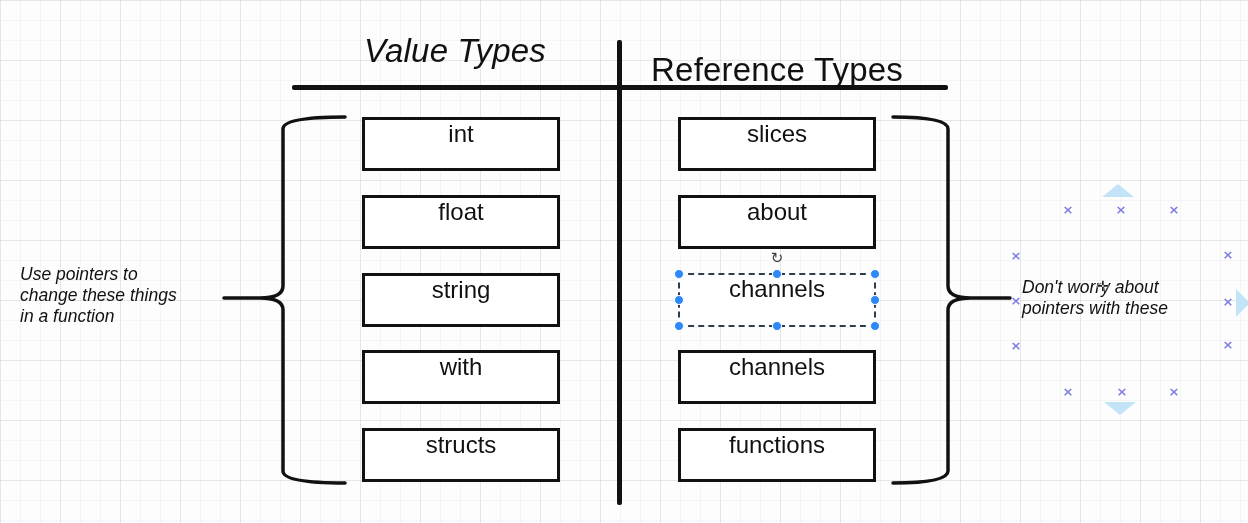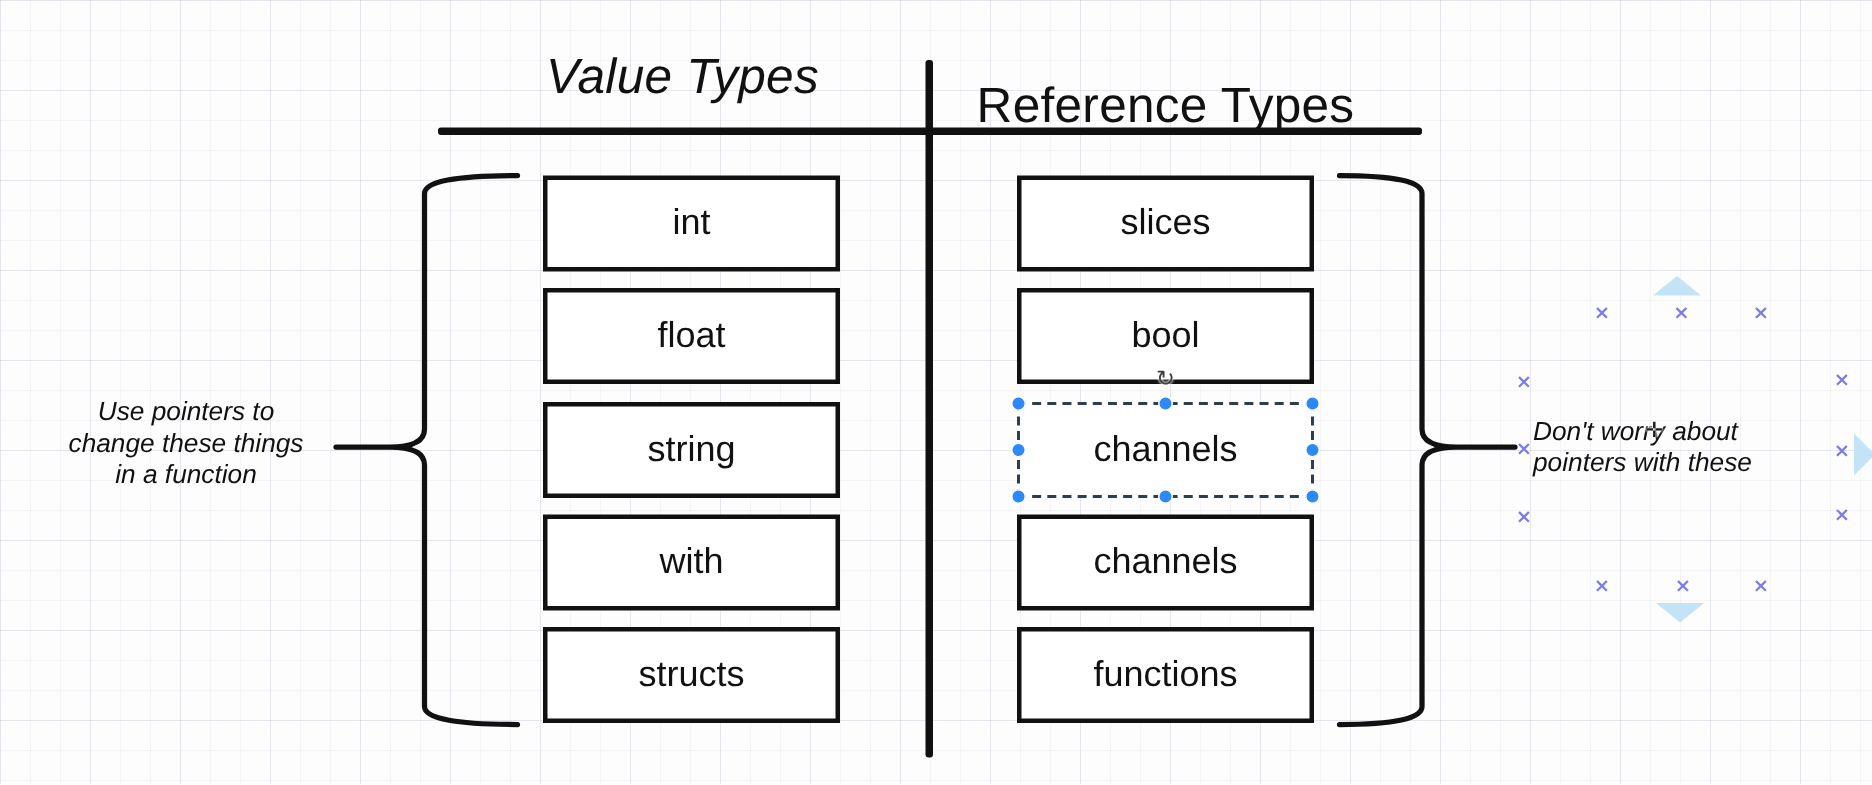--- a/index.html
+++ b/index.html
@@ -16,33 +16,33 @@
   }
   .header{position:absolute;top:32px;width:330px;text-align:center;
     font-size:33px;letter-spacing:0.2px;color:#111;}
   .header.left{left:290px;font-style:italic;}
   .header.right{left:612px;margin-top:19px;}
   .rule{position:absolute;left:292px;top:85px;width:656px;height:5px;background:#111;border-radius:2px;}
   .divider{position:absolute;left:617px;top:40px;width:5px;height:465px;background:#111;border-radius:2px;}
   .col{position:absolute;top:117px;height:365px;width:198px;display:flex;flex-direction:column;justify-content:space-between;}
   .col.leftcol{left:362px;}
   .col.rightcol{left:678px;}
-  .tbox{box-sizing:border-box;height:64px;border:3px solid #111;background:#fff;
-    display:flex;align-items:center;justify-content:center;font-size:24px;position:relative;}
+  .tbox{box-sizing:border-box;height:54px;border:3px solid #111;background:#fff;
+    display:flex;justify-content:center;font-size:24px;position:relative;}
   .tbox.selected{border:2px dashed #2c3e50;}
   .handle{position:absolute;width:10px;height:10px;border-radius:50%;
     background:#2e89f8;border:1px solid #fff;box-sizing:border-box;z-index:3;}
   .h-tl{left:-6px;top:-6px;} .h-tc{left:50%;margin-left:-5px;top:-6px;} .h-tr{right:-6px;top:-6px;}
   .h-ml{left:-6px;top:50%;margin-top:-5px;} .h-mr{right:-6px;top:50%;margin-top:-5px;}
   .h-bl{left:-6px;bottom:-6px;} .h-bc{left:50%;margin-left:-5px;bottom:-6px;} .h-br{right:-6px;bottom:-6px;}
   .rotate{position:absolute;left:50%;top:-25px;transform:translateX(-50%);
     font-size:15px;color:#3f3f3f;text-shadow:0 0 2px #fff,0 0 2px #fff;z-index:2;line-height:1;}
   .braces{position:absolute;left:0;top:0;pointer-events:none;}
   .note{position:absolute;font-style:italic;font-size:17.5px;line-height:21px;color:#111;}
-  .note.leftnote{left:20px;top:264px;width:208px;text-align:center;}
+  .note.leftnote{left:20px;top:264px;width:208px;text-align:left;}
   .note.rightnote{left:1022px;top:277px;width:215px;text-align:left;}
   .note span{display:block;}
   .cross{position:absolute;transform:translate(-50%,-50%);color:#7d7de2;
     font-size:13px;font-weight:bold;font-family:"DejaVu Sans",sans-serif;line-height:1;}
   .tri{position:absolute;width:0;height:0;}
   .tri.up{left:1102px;top:184px;border-left:16px solid transparent;border-right:16px solid transparent;border-bottom:13px solid #c3e3f7;}
   .tri.down{left:1104px;top:402px;border-left:16px solid transparent;border-right:16px solid transparent;border-top:13px solid #c3e3f7;}
   .tri.right{left:1236px;top:289px;border-top:14px solid transparent;border-bottom:14px solid transparent;border-left:14px solid #c3e3f7;}
   .movecur{position:absolute;left:1097px;top:279px;font-size:14px;color:#1a1a1a;line-height:1;
     text-shadow:0 0 1px #fff,0 0 2px #fff,0 0 3px #fff;}
@@ -79,21 +79,21 @@
     <div class="tbox">
         <span>structs</span>
       </div>
   </div>
 
   <div class="col rightcol">
     <div class="tbox">
         <span>slices</span>
       </div>
     <div class="tbox">
-        <span>bool</span>
+        <span>about</span>
       </div>
     <div class="tbox selected">
       <span class="rotate">↻</span>
       <span>channels</span>
       <span class="handle h-tl"></span>
       <span class="handle h-tc"></span>
       <span class="handle h-tr"></span>
       <span class="handle h-ml"></span>
       <span class="handle h-mr"></span>
       <span class="handle h-bl"></span>

